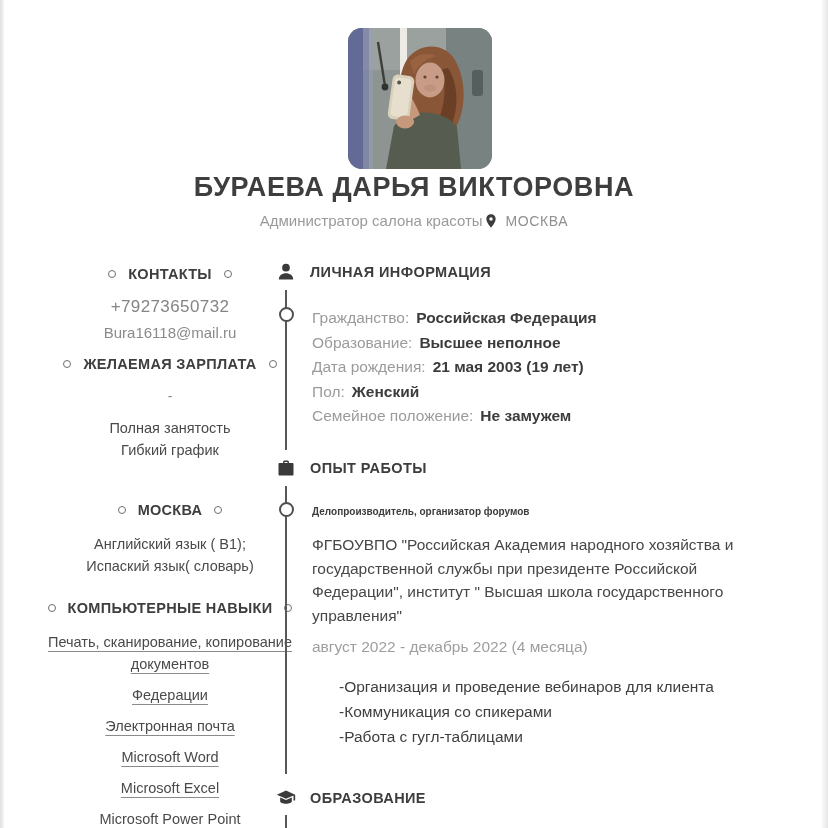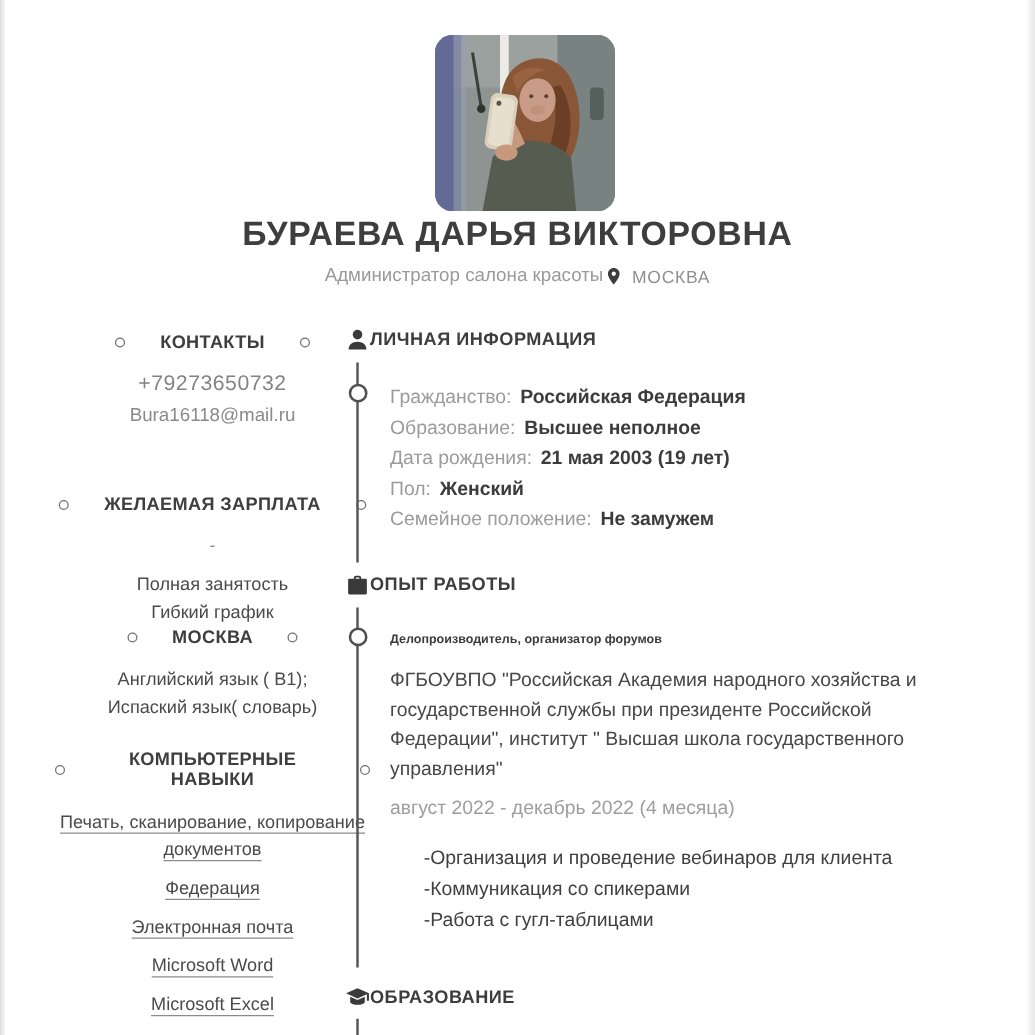--- a/index.html
+++ b/index.html
@@ -21,39 +21,39 @@
           font-size:27px; font-weight:700; letter-spacing:.6px; color:#3e3e3e; }
   .subline { position:absolute; left:0; top:212px; width:828px; display:flex;
              justify-content:center; align-items:center; }
   .job-title { font-size:15px; color:#9a9a9a; }
   .loc { display:flex; align-items:center; gap:7px; }
   .loc svg { width:16px; height:16px; fill:#3d3d3d; }
   .loc-text { font-size:14px; color:#8f8f8f; letter-spacing:.6px; }
 
   
   .lsec { position:absolute; left:44px; width:252px; text-align:center; }
-  .lsec-head { display:flex; justify-content:center; align-items:center; gap:28px;
+  .lsec-head { display:flex; justify-content:center; align-items:center; gap:12px;
                font-size:14.5px; font-weight:700; letter-spacing:.3px; color:#3e3e3e; }
   .ring { width:8px; height:8px; border:1.5px solid #6f6f6f; border-radius:50%;
           flex:0 0 auto; }
   .contact-phone { margin-top:15px; font-size:17px; color:#848484; letter-spacing:.4px; }
   .contact-email { margin-top:7px; font-size:15px; color:#8a8a8a; }
   .salary-dash { margin-top:16px; font-size:14px; color:#8a8a8a; }
   .plain-item { font-size:14.5px; color:#4a4a4a; line-height:22px; }
   .salary-items { margin-top:13px; }
   .lang-items { margin-top:15px; }
   .skill-item { display:block; margin:0 auto 9px auto; font-size:14.5px; color:#4a4a4a;
                 line-height:22px; text-decoration:underline;
                 text-underline-offset:4px; text-decoration-color:#8b8b8b;
                 text-decoration-thickness:1px; }
   .skill-items { margin-top:15px; }
 
   
   .rsec { position:absolute; left:276px; width:486px; }
-  .rsec-head { display:flex; align-items:center; }
+  .rsec-head { display:flex; align-items:center; gap:14px; }
   .rsec-head .sec-icon { width:20px; height:20px; flex:0 0 auto; }
   .rsec-head .sec-icon svg { width:20px; height:20px; fill:#3a3a3a; }
   .rsec-head h2 { font-size:14.5px; font-weight:700; letter-spacing:.4px; color:#3d3d3d; }
 
   .tl-line { position:absolute; left:9px; width:1.6px; background:#585858; }
   .tl-dot  { position:absolute; left:2.5px; width:15px; height:15px; border:2px solid #4f4f4f;
              border-radius:50%; background:#ffffff; }
 
   .rsec-body { margin-left:36px; margin-top:24px; }
 
@@ -120,21 +120,21 @@
   <section class="lsec" style="top:266px;">
     <div class="lsec-head">
       <span class="ring"></span>
       <span>КОНТАКТЫ</span>
       <span class="ring"></span>
     </div>
     <div class="contact-phone">+79273650732</div>
     <div class="contact-email">Bura16118@mail.ru</div>
   </section>
 
-  <section class="lsec" style="top:396px;">
+  <section class="lsec" style="top:356px;">
     <div class="lsec-head">
       <span class="ring"></span>
       <span>ЖЕЛАЕМАЯ ЗАРПЛАТА</span>
       <span class="ring"></span>
     </div>
     <div class="salary-dash">-</div>
     <div class="salary-items">
       <div class="plain-item">Полная занятость</div>
       <div class="plain-item">Гибкий график</div>
     </div>
@@ -153,21 +153,21 @@
   </section>
 
   <section class="lsec" style="top:600px;">
     <div class="lsec-head">
       <span class="ring"></span>
       <span>КОМПЬЮТЕРНЫЕ НАВЫКИ</span>
       <span class="ring"></span>
     </div>
     <div class="skill-items">
       <span class="skill-item">Печать, сканирование, копирование документов</span>
-      <span class="skill-item">Федерация</span>
+      <span class="skill-item">Федерации</span>
       <span class="skill-item">Электронная почта</span>
       <span class="skill-item">Microsoft Word</span>
       <span class="skill-item">Microsoft Excel</span>
       <span class="skill-item">Microsoft Power Point</span>
     </div>
   </section>
 
   <section class="rsec" style="top:262px;">
     <span class="tl-line" style="top:28px; height:160px;"></span>
     <span class="tl-dot" style="top:45px;"></span>

